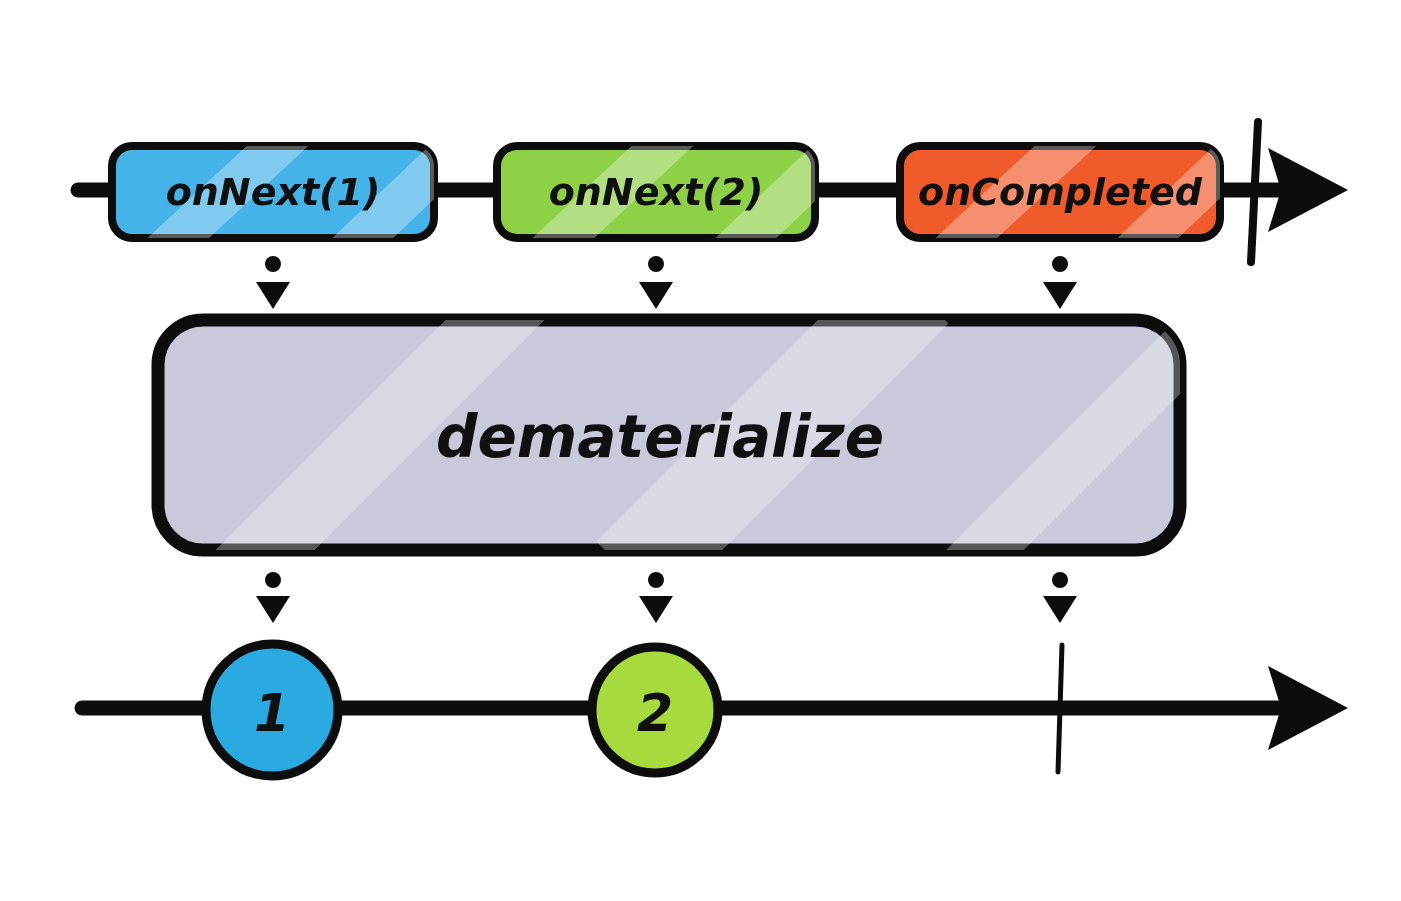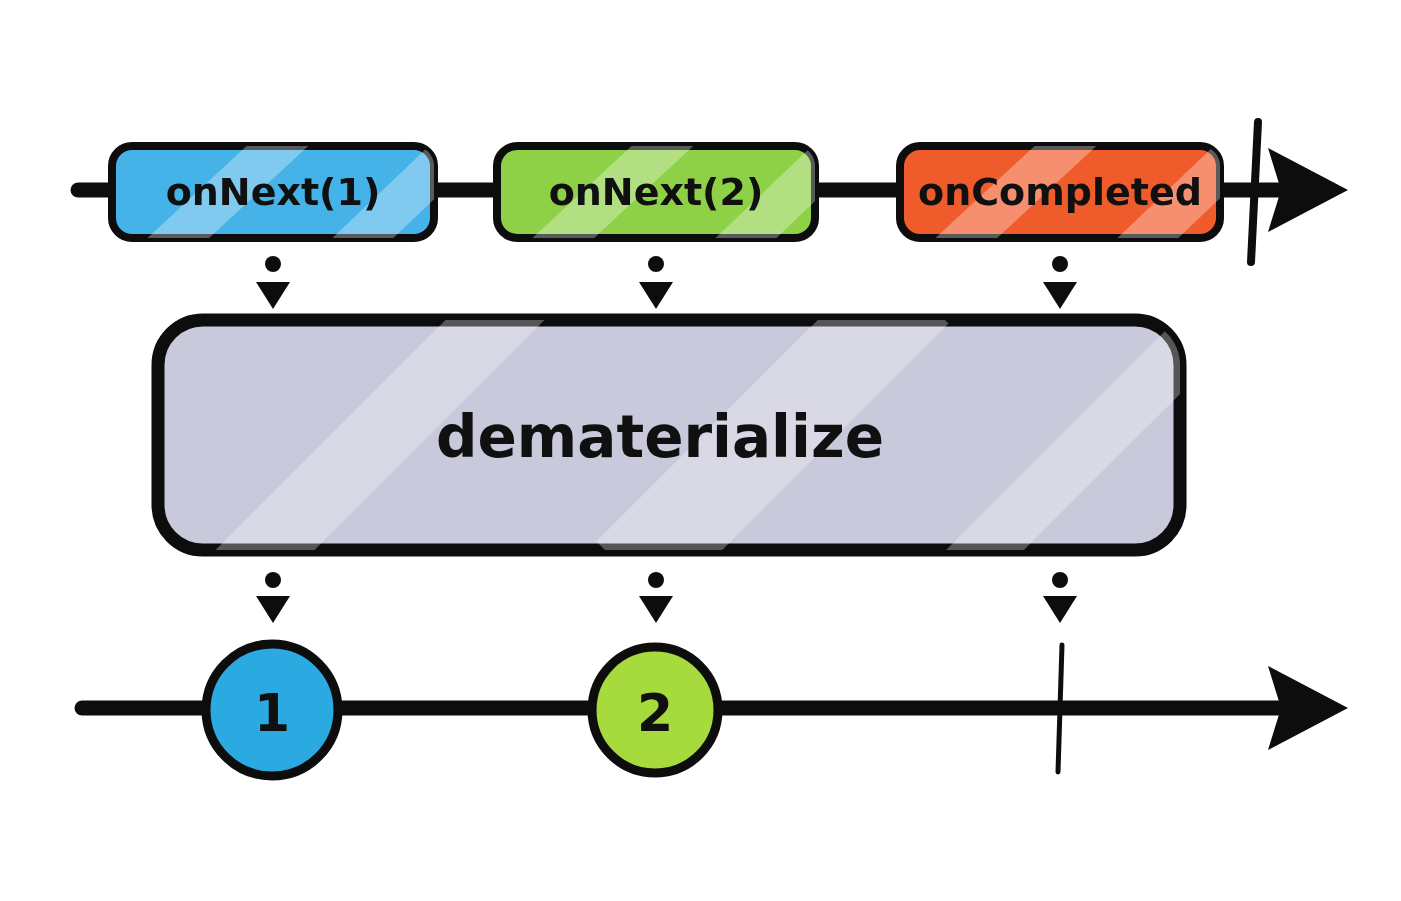--- a/index.html
+++ b/index.html
@@ -9,20 +9,21 @@
     width: 1401px;
     height: 901px;
     overflow: hidden;
     font-family: "DejaVu Sans", "Liberation Sans", sans-serif;
   }
   .stage {
     position: relative;
     width: 1251px;
     height: 901px;
     background: #ffffff;
+    font-style: italic;
   }
   svg { display: block; }
   text {
     font-family: "DejaVu Sans", "Liberation Sans", sans-serif;
     font-weight: 700;
     fill: #101010;
   }
   .event-label { font-size: 38px; }
   .operator-label { font-size: 58px; }
   .marble-label { font-size: 52px; }

